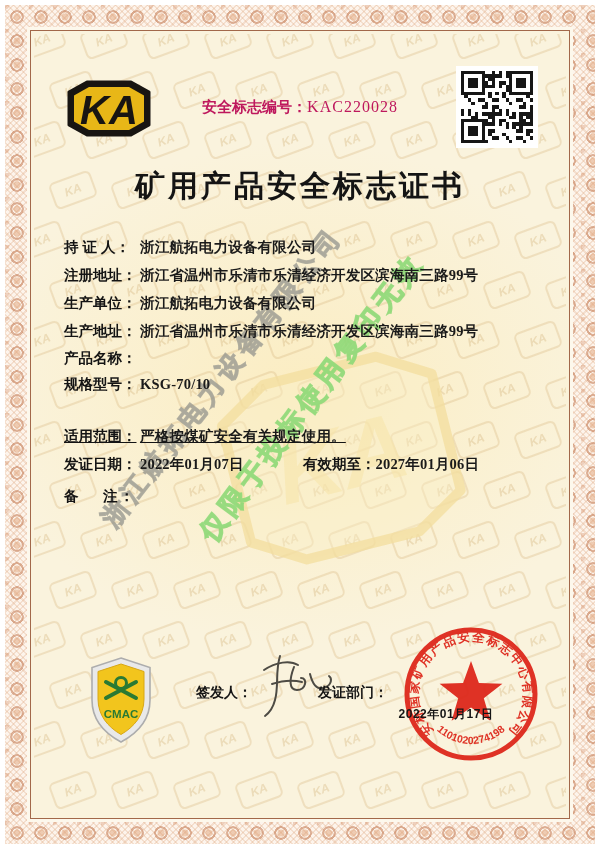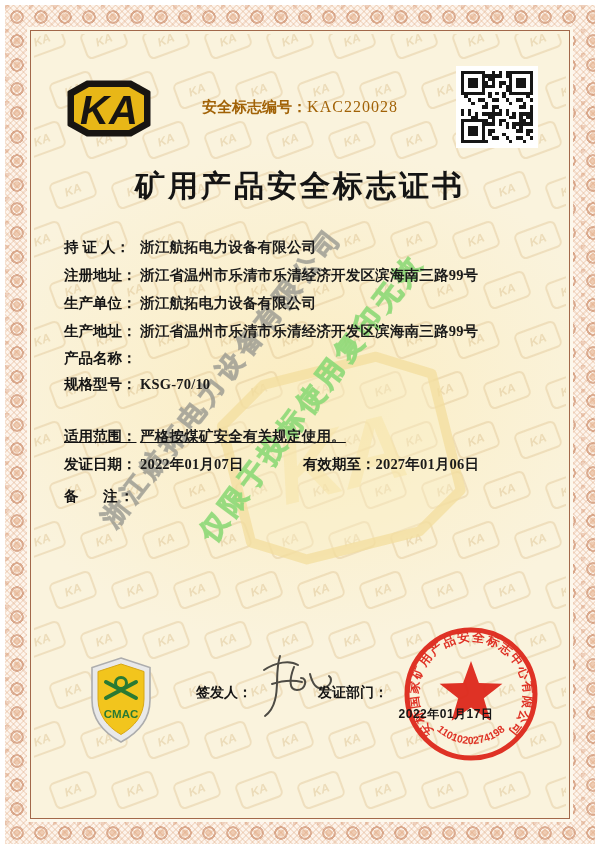--- a/index.html
+++ b/index.html
@@ -36,21 +36,21 @@
   .wm{position:absolute;z-index:2;white-space:nowrap;font-weight:700;
       font-family:"Liberation Serif",serif;pointer-events:none;}
   .wm-company{left:222px;top:377px;font-size:26px;letter-spacing:5px;
       color:rgba(152,152,144,.30);-webkit-text-stroke:1.2px rgba(152,152,144,.72);
       transform:translate(-50%,-50%) rotate(-52deg);}
   .wm-restrict{left:312px;top:397px;font-size:27px;letter-spacing:5px;
       color:rgba(146,220,124,.35);-webkit-text-stroke:1.4px rgba(140,216,118,.85);
       transform:translate(-50%,-50%) rotate(-53deg);}
 
   
-  .cert-no{left:0;top:98px;width:100%;text-align:center;font-size:15px;color:#a16207;}
+  .cert-no{left:0;top:98px;width:100%;text-align:center;font-size:15px;color:#be185d;}
   .cert-no .lbl{font-weight:700;}
   .cert-no .val{font-family:"Liberation Serif",serif;font-size:16px;letter-spacing:1px;}
   .title{left:0;top:166px;width:100%;text-align:center;font-size:30px;font-weight:900;
          letter-spacing:3px;color:#141414;font-family:"Liberation Serif",serif;}
   .qr-box{left:456px;top:66px;width:82px;height:82px;background:#fff;padding:5px;box-sizing:border-box;}
   #qr{width:100%;height:100%;display:grid;grid-template-columns:repeat(21,1fr);grid-template-rows:repeat(21,1fr);}
   #qr .on{background:#161616;}
 
   
   .row{left:64px;display:flex;align-items:baseline;color:#141414;}

